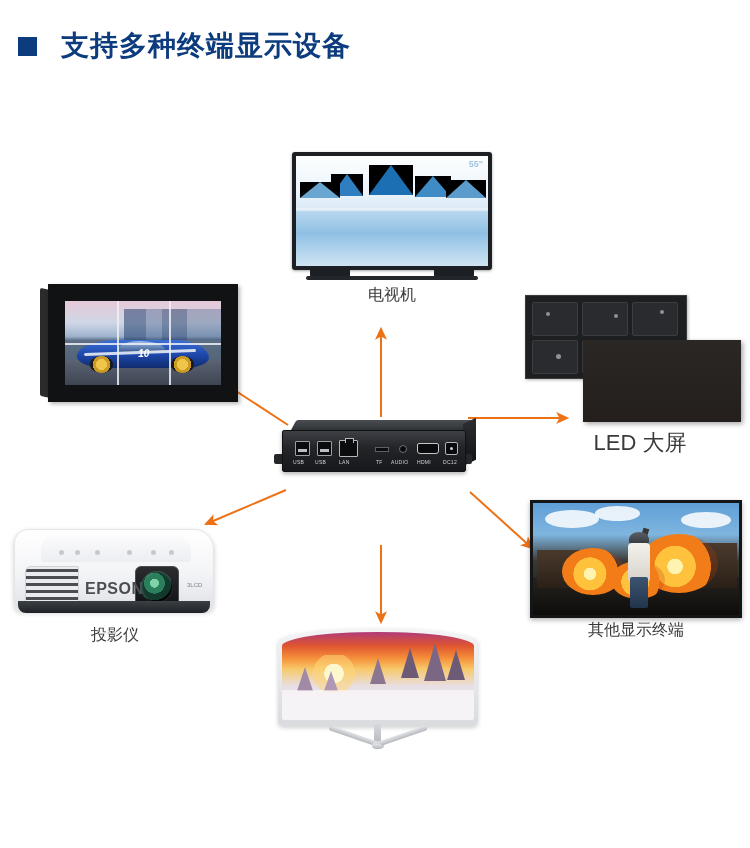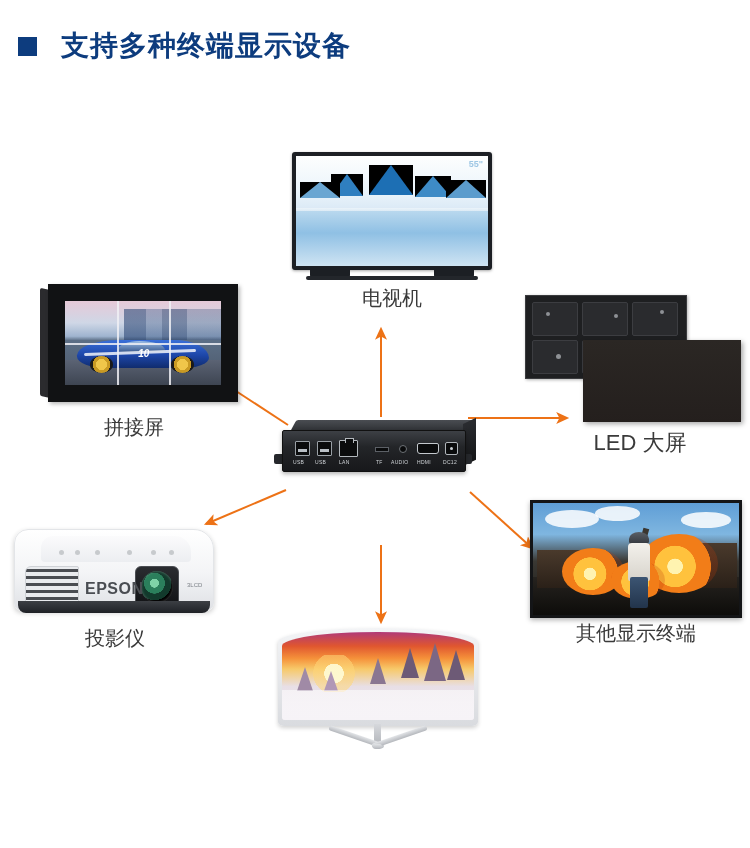--- a/index.html
+++ b/index.html
@@ -43,21 +43,21 @@
     letter-spacing: 1px;
     white-space: nowrap;
   }
 
   
   .node { position: absolute; }
   .caption {
     position: absolute;
     width: 260px;
     text-align: center;
-    font-size: 20px;
+    font-size: 16px;
     color: #3a3a3a;
     white-space: nowrap;
     font-family: "Liberation Sans", "DejaVu Sans", sans-serif;
   }
 
   
   #tv-node { left: 292px; top: 152px; width: 200px; height: 130px; }
   .tv-bezel {
     position: absolute; left: 0; top: 0; width: 200px; height: 118px;
     background: #1c1f24; border-radius: 3px;
@@ -407,21 +407,20 @@
         <div class="car-stripe"></div>
         <div class="wheel w1"></div>
         <div class="wheel w2"></div>
         <div class="car-num">10</div>
         <div class="wall-grid-v" style="left:33.3%;"></div>
         <div class="wall-grid-v" style="left:66.6%;"></div>
         <div class="wall-grid-h" style="top:50%;"></div>
       </div>
     </div>
   </div>
-  <div class="caption" style="left:4px;top:414px;">拼接屏</div>
 
   <div class="node" id="led-node">
     <div class="led-back">
       <div class="led-cell" style="left:6px;top:6px;width:44px;height:32px;"></div>
       <div class="led-cell" style="left:56px;top:6px;width:44px;height:32px;"></div>
       <div class="led-cell" style="left:106px;top:6px;width:44px;height:32px;"></div>
       <div class="led-cell" style="left:6px;top:44px;width:44px;height:32px;"></div>
       <div class="led-cell" style="left:56px;top:44px;width:44px;height:32px;"></div>
       <div class="led-cell" style="left:106px;top:44px;width:44px;height:32px;"></div>
       <div class="led-chip" style="left:66px;top:48px;width:7px;height:14px;"></div>

